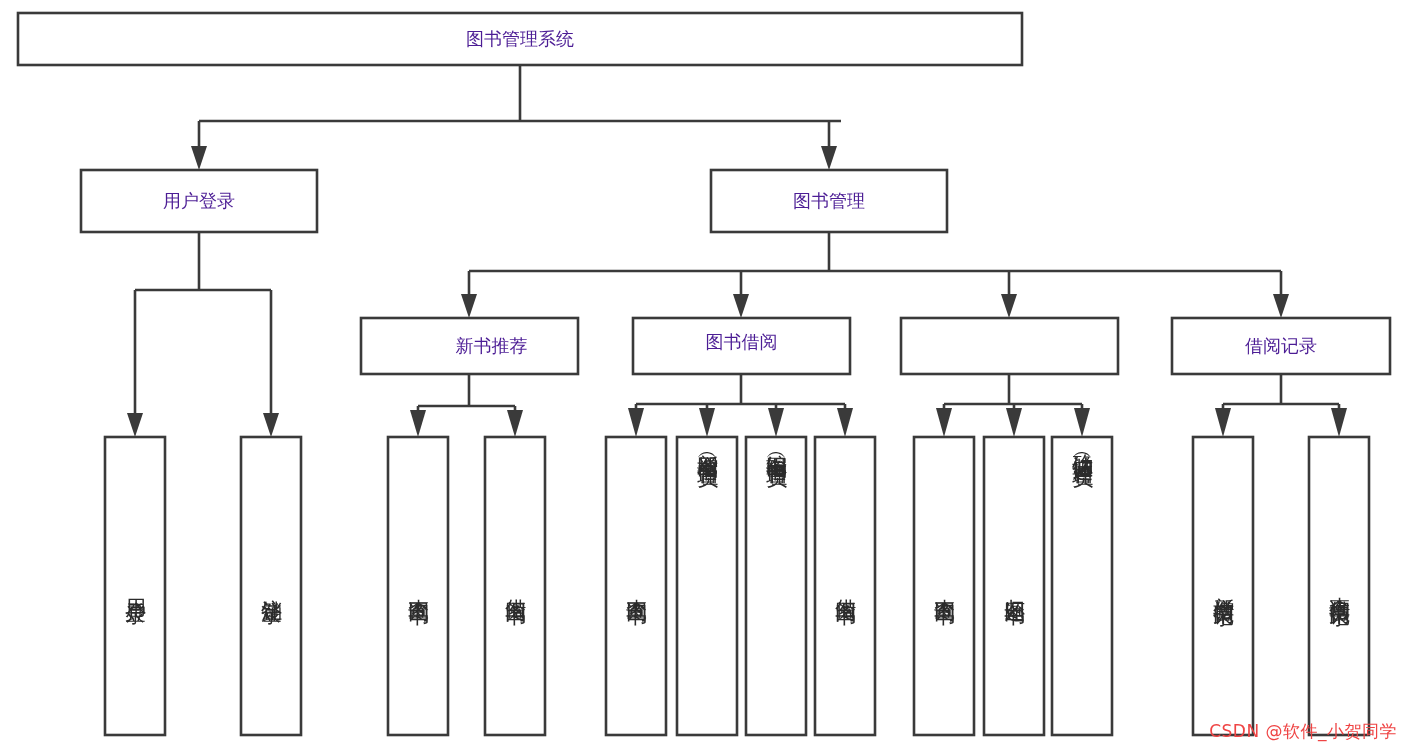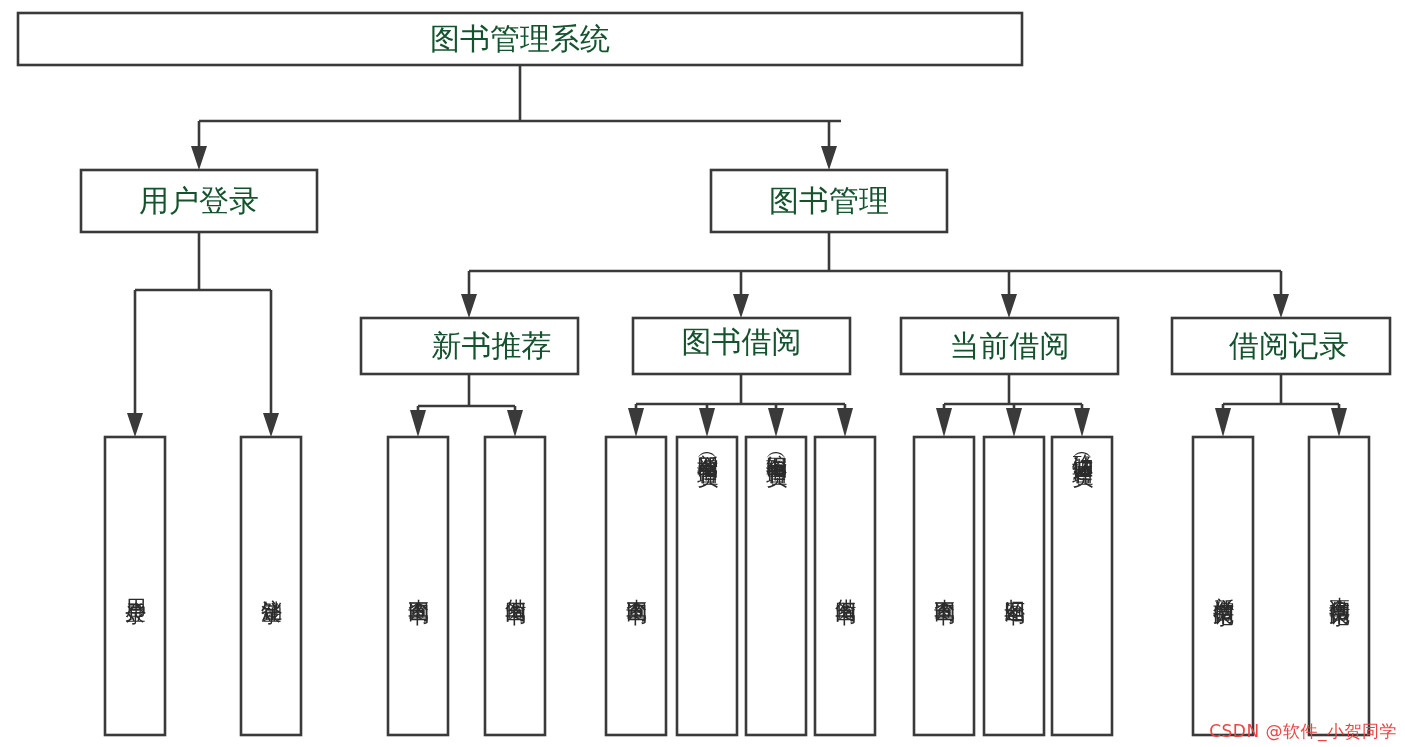--- a/index.html
+++ b/index.html
@@ -62,22 +62,22 @@
   }
   .hlabel-box {
     position: absolute;
     display: flex;
     align-items: center;
     justify-content: center;
     pointer-events: none;
   }
   .hlabel-text {
     font-family: "DejaVu Sans", "Liberation Sans", sans-serif;
-    font-size: 30px;
-    color: #14532d;
+    font-size: 18px;
+    color: #4c1d95;
     white-space: nowrap;
   }
   #watermark {
     position: absolute;
     right: 8px;
     bottom: 4px;
     font-family: "DejaVu Sans", "Liberation Sans", sans-serif;
     font-size: 17px;
     color: #ef4444;
     letter-spacing: 0.5px;
@@ -206,25 +206,22 @@
   </div>
 
   <div class="hlabel-box" style="left:361px; top:318px; width:261px; height:56px;">
     <span class="hlabel-text">新书推荐</span>
   </div>
 
   <div class="hlabel-box" style="left:633px; top:318px; width:217px; height:48px;">
     <span class="hlabel-text">图书借阅</span>
   </div>
 
-  <div class="hlabel-box" style="left:901px; top:318px; width:217px; height:56px;">
-    <span class="hlabel-text">当前借阅</span>
-  </div>
-
-  <div class="hlabel-box" style="left:1172px; top:318px; width:218px; height:56px;margin-left:8px;">
+
+  <div class="hlabel-box" style="left:1172px; top:318px; width:218px; height:56px;">
     <span class="hlabel-text">借阅记录</span>
   </div>
 
   <div class="vlabel-box" style="left:105px; top:437px; width:60px; height:298px;">
     <span class="vlabel-text">用户登录</span>
   </div>
 
   <div class="vlabel-box" style="left:241px; top:437px; width:60px; height:298px;">
     <span class="vlabel-text">注销登录</span>
   </div>

